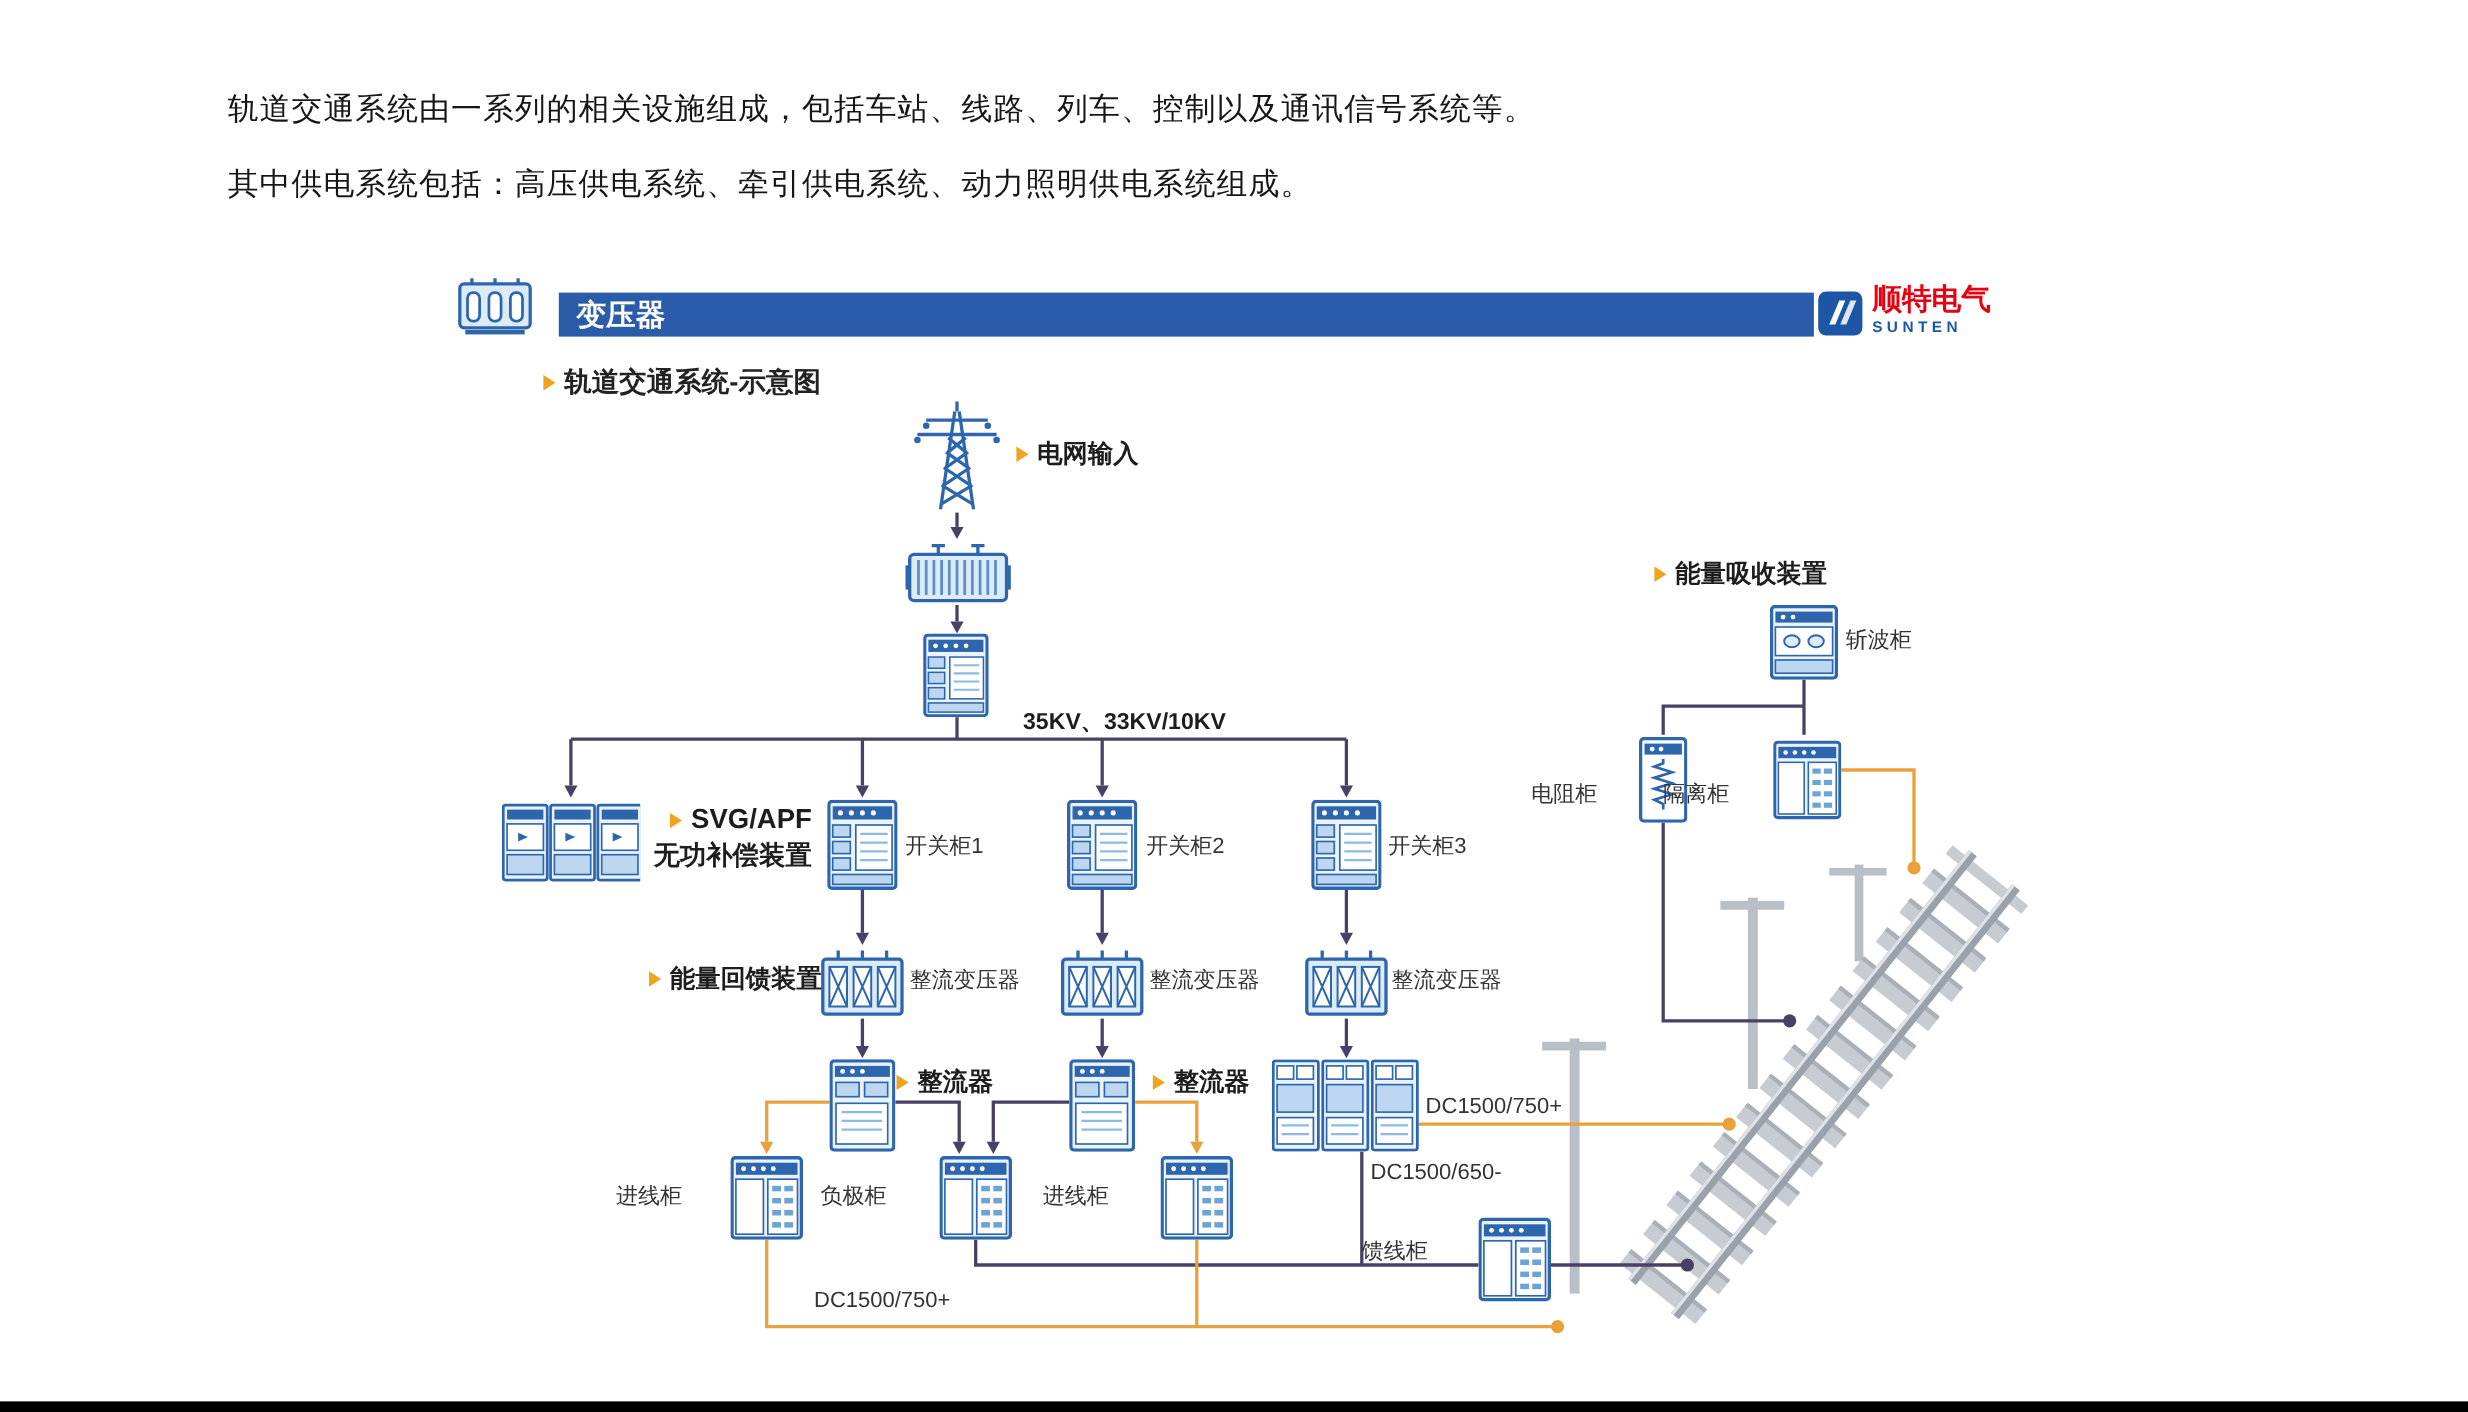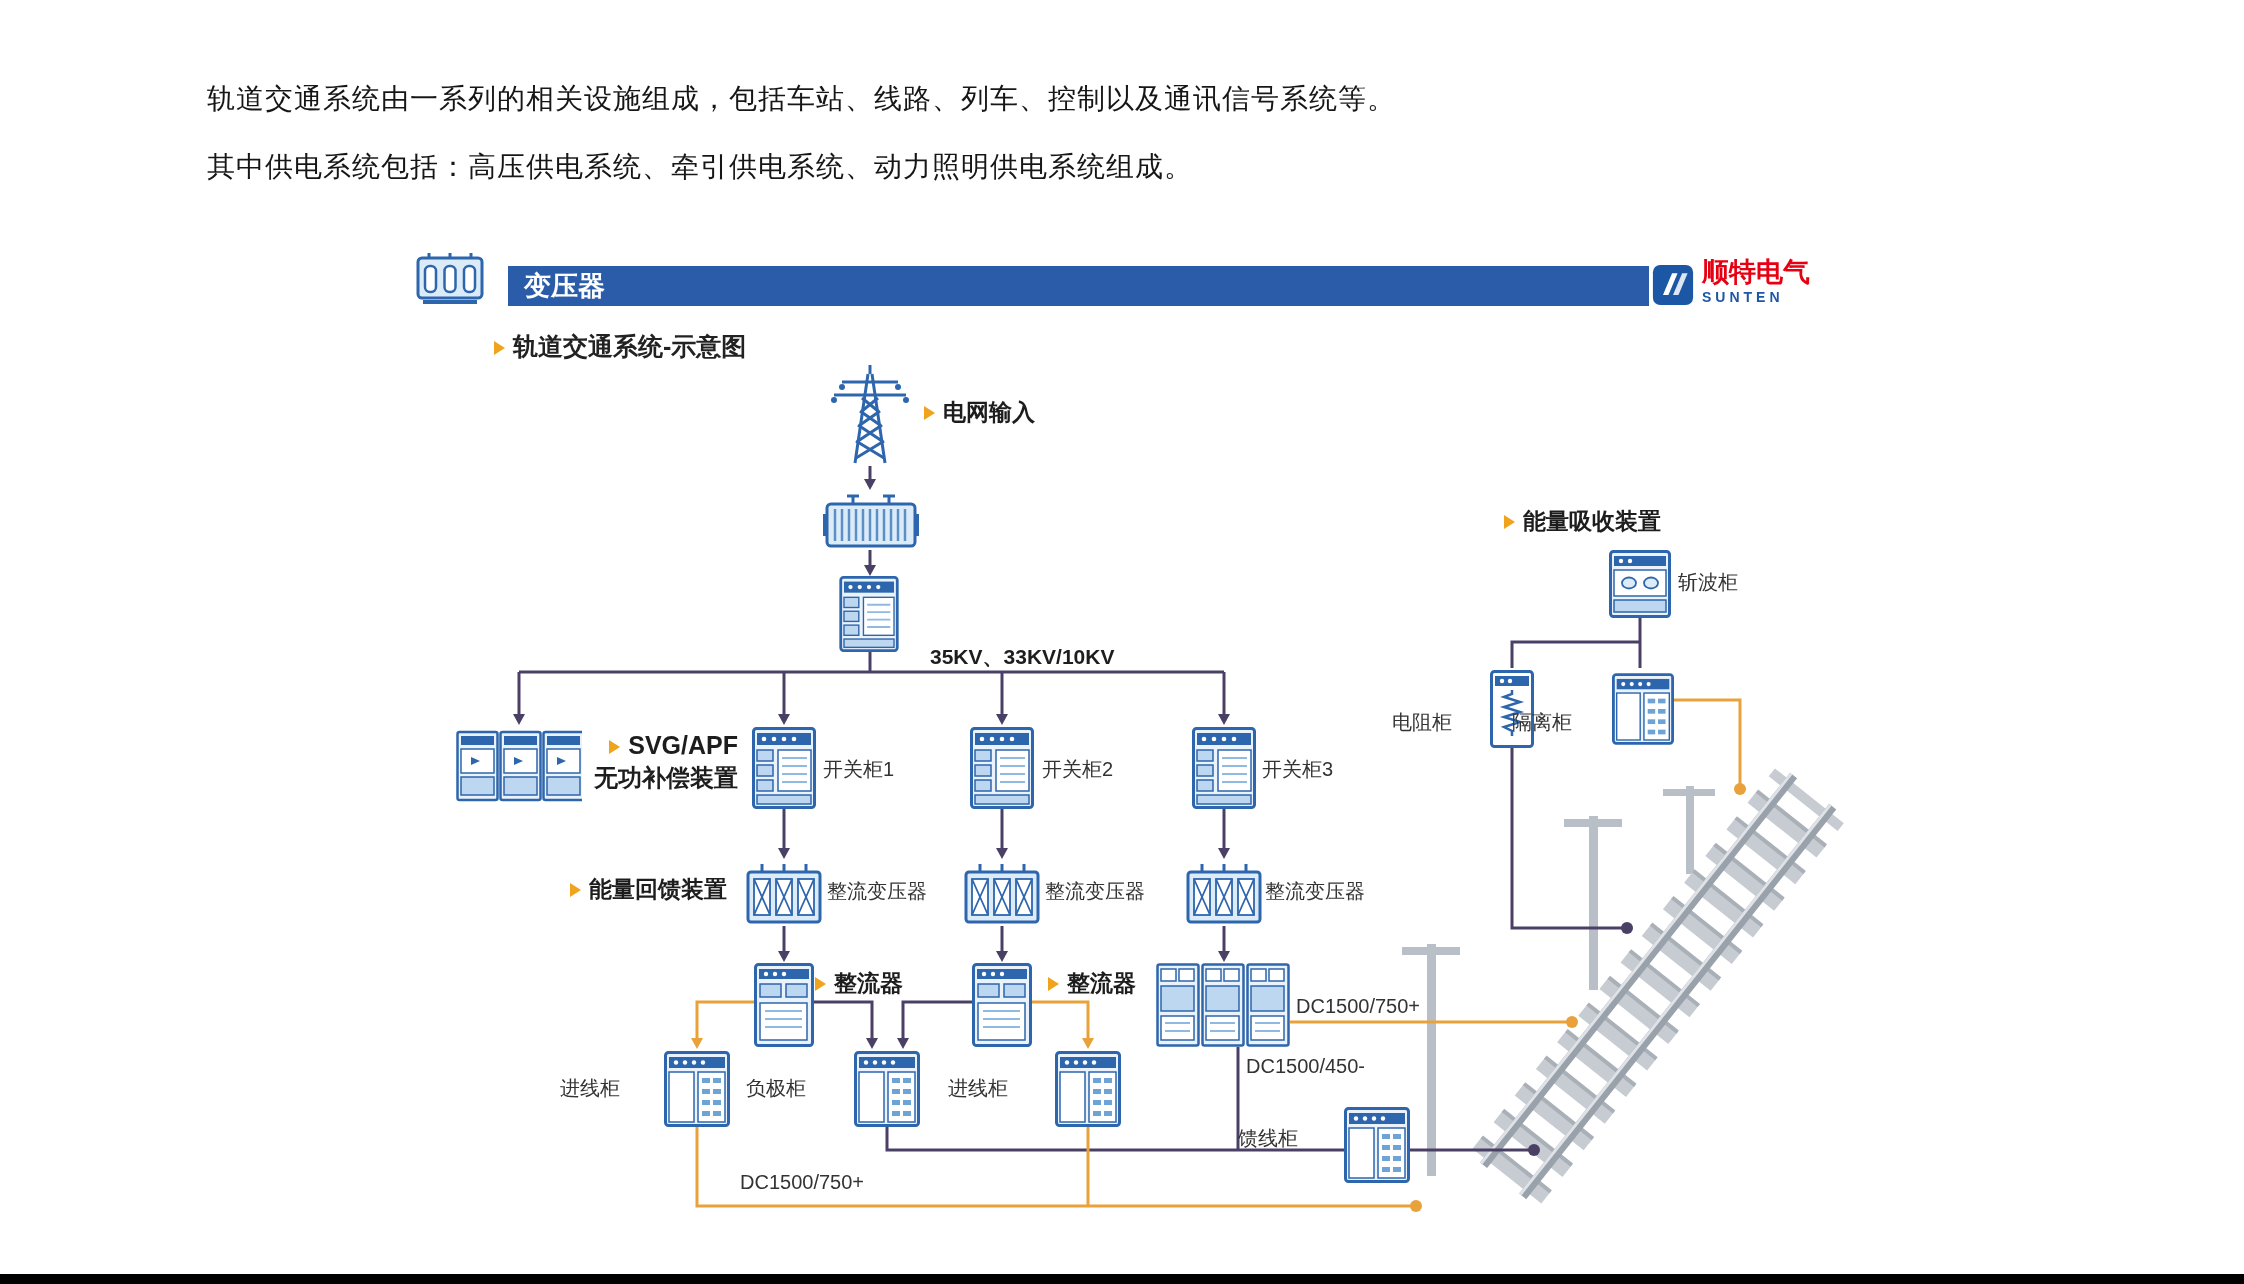--- a/index.html
+++ b/index.html
@@ -500,37 +500,37 @@
 
   <div class="lbl" style="left:594px;top:730px">
     <div class="b" style="font-size:25px"><span class="mk"></span><span>SVG/APF</span></div>
     <div class="b" style="font-size:24px;margin-top:4px"><span>无功补偿装置</span></div>
   </div>
 
   <div class="lbl" style="left:823px;top:757px">开关柜1</div>
   <div class="lbl" style="left:1042px;top:757px">开关柜2</div>
   <div class="lbl" style="left:1262px;top:757px">开关柜3</div>
 
-  <div class="lbl b" style="left:570px;top:876px"><span class="mk"></span><span>能量回馈装置</span></div>
+  <div class="lbl b" style="left:590px;top:876px"><span class="mk"></span><span>能量回馈装置</span></div>
 
   <div class="lbl" style="left:827px;top:879px">整流变压器</div>
   <div class="lbl" style="left:1045px;top:879px">整流变压器</div>
   <div class="lbl" style="left:1265px;top:879px">整流变压器</div>
 
   <div class="lbl b" style="left:815px;top:970px"><span class="mk"></span><span>整流器</span></div>
   <div class="lbl b" style="left:1048px;top:970px"><span class="mk"></span><span>整流器</span></div>
 
   <div class="lbl r" style="left:560px;top:1076px;width:98px">进线柜</div>
   <div class="lbl r" style="left:746px;top:1076px;width:98px">负极柜</div>
   <div class="lbl r" style="left:948px;top:1076px;width:98px">进线柜</div>
   <div class="lbl r" style="left:1238px;top:1126px;width:98px">馈线柜</div>
 
   <div class="lbl" style="left:740px;top:1170px">DC1500/750+</div>
   <div class="lbl" style="left:1296px;top:994px">DC1500/750+</div>
-  <div class="lbl" style="left:1246px;top:1054px">DC1500/450-</div>
+  <div class="lbl" style="left:1246px;top:1054px">DC1500/650-</div>
 
   <div class="lbl b" style="left:1504px;top:508px"><span class="mk"></span><span>能量吸收装置</span></div>
 
   <div class="lbl" style="left:1678px;top:570px">斩波柜</div>
   <div class="lbl r" style="left:1392px;top:710px;width:92px">电阻柜</div>
   <div class="lbl r" style="left:1512px;top:710px;width:92px">隔离柜</div>
 
   <div class="bottom-bar"></div>
 </div>
 

